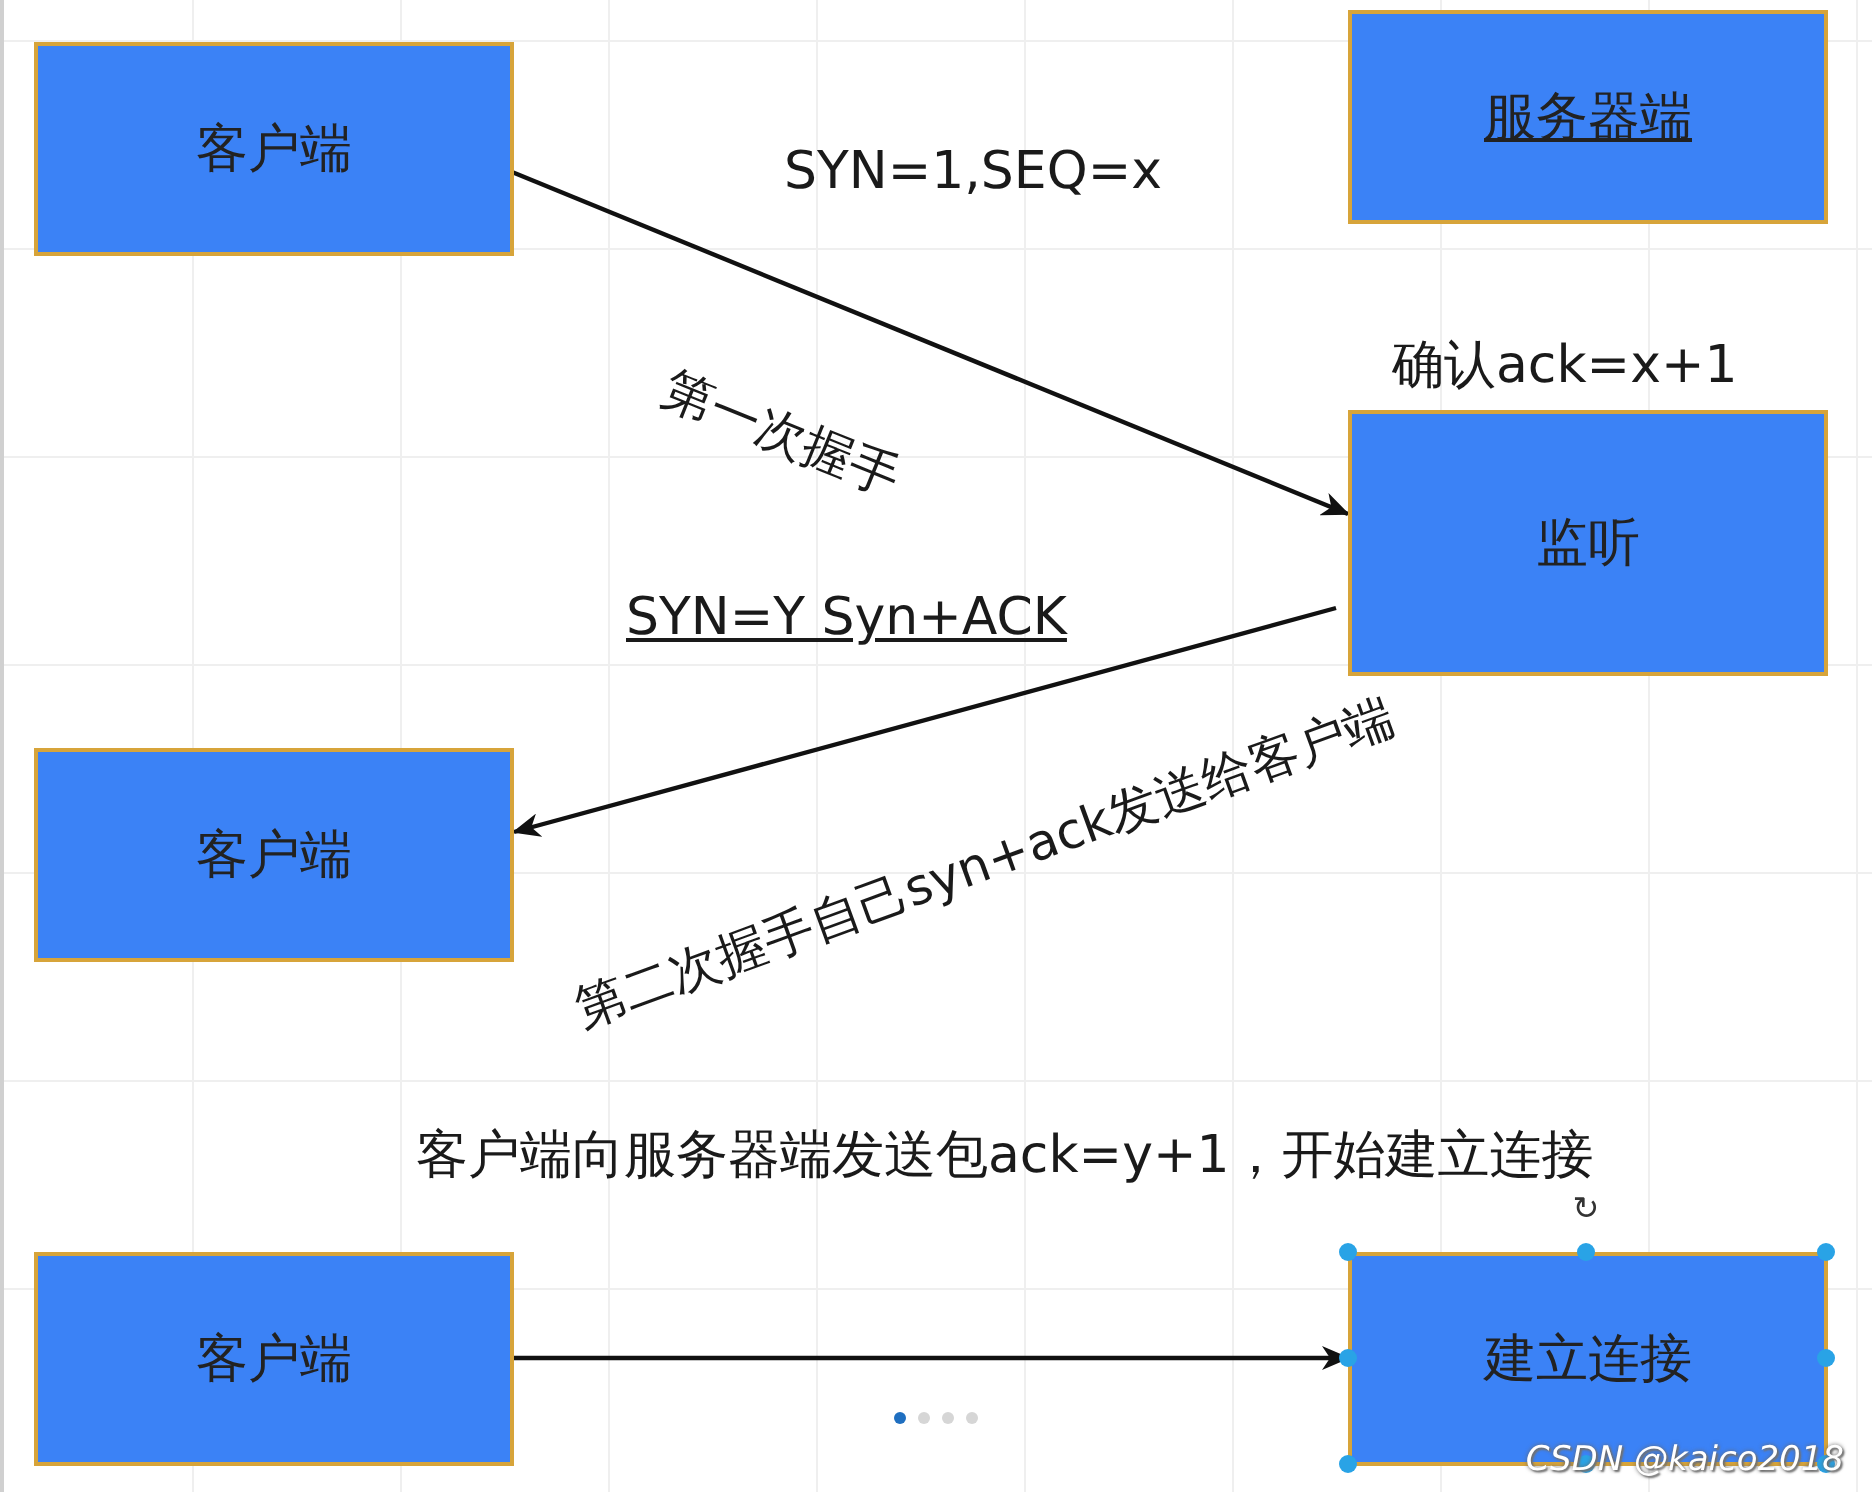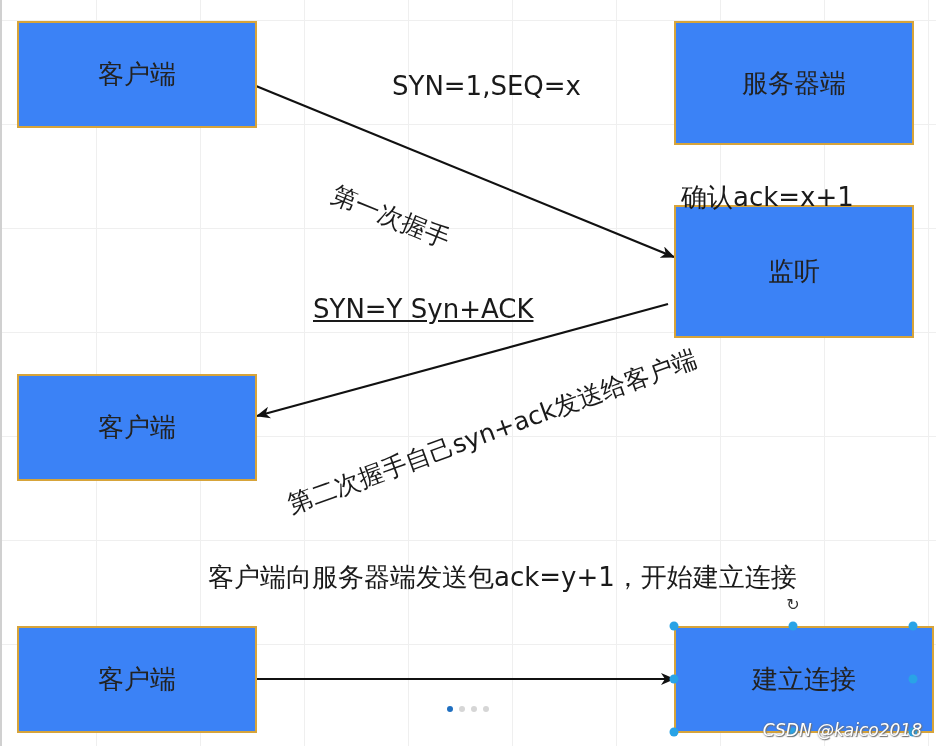--- a/index.html
+++ b/index.html
@@ -43,39 +43,39 @@
     </marker>
   </defs>
   <line x1="256" y1="86" x2="674" y2="257" stroke="#111" stroke-width="2.2" marker-end="url(#ah)"></line>
   <line x1="668" y1="304" x2="257" y2="416" stroke="#111" stroke-width="2.2" marker-end="url(#ah)"></line>
   <line x1="256" y1="679" x2="674" y2="679" stroke="#111" stroke-width="2.2" marker-end="url(#ah)"></line>
 </svg>
 
 <div class="node" style="left:17px;top:21px;width:240px;height:107px;">
     <span>客户端</span>
   </div>
-<div class="node" style="left:674px;top:21px;width:240px;height:124px;">
+<div class="node" style="left:674px;top:5px;width:240px;height:107px;text-decoration:underline;">
     <span>服务器端</span>
   </div>
 <div class="node" style="left:674px;top:205px;width:240px;height:133px;">
     <span>监听</span>
   </div>
 <div class="node" style="left:17px;top:374px;width:240px;height:107px;">
     <span>客户端</span>
   </div>
 <div class="node" style="left:17px;top:626px;width:240px;height:107px;">
     <span>客户端</span>
   </div>
-<div class="node" style="left:674px;top:626px;width:260px;height:107px;">
+<div class="node" style="left:674px;top:626px;width:240px;height:107px;">
     <span>建立连接</span>
   </div>
 
 <div class="lbl" style="left:392px;top:71px;">SYN=1,SEQ=x</div>
 <div class="lbl" style="left:339px;top:178px;transform:rotate(22deg);transform-origin:left top;font-size:25px;">第一次握手</div>
-<div class="lbl" style="left:681px;top:165px;margin-top:15px;">确认ack=x+1</div>
+<div class="lbl" style="left:696px;top:165px;">确认ack=x+1</div>
 <div class="lbl" style="left:313px;top:294px;text-decoration:underline;">SYN=Y Syn+ACK</div>
 <div class="lbl" style="left:283px;top:490px;transform:rotate(-20deg);transform-origin:left top;font-size:25px;">第二次握手自己syn+ack发送给客户端</div>
 <div class="lbl" style="left:208px;top:560px;">客户端向服务器端发送包ack=y+1，开始建立连接</div>
 
 <div class="rotate" style="left:793px;top:604px;">↻</div>
 <div class="handle" style="left:674px;top:626px;"></div>
 <div class="handle" style="left:793px;top:626px;"></div>
 <div class="handle" style="left:913px;top:626px;"></div>
 <div class="handle" style="left:674px;top:679px;"></div>
 <div class="handle" style="left:913px;top:679px;"></div>

